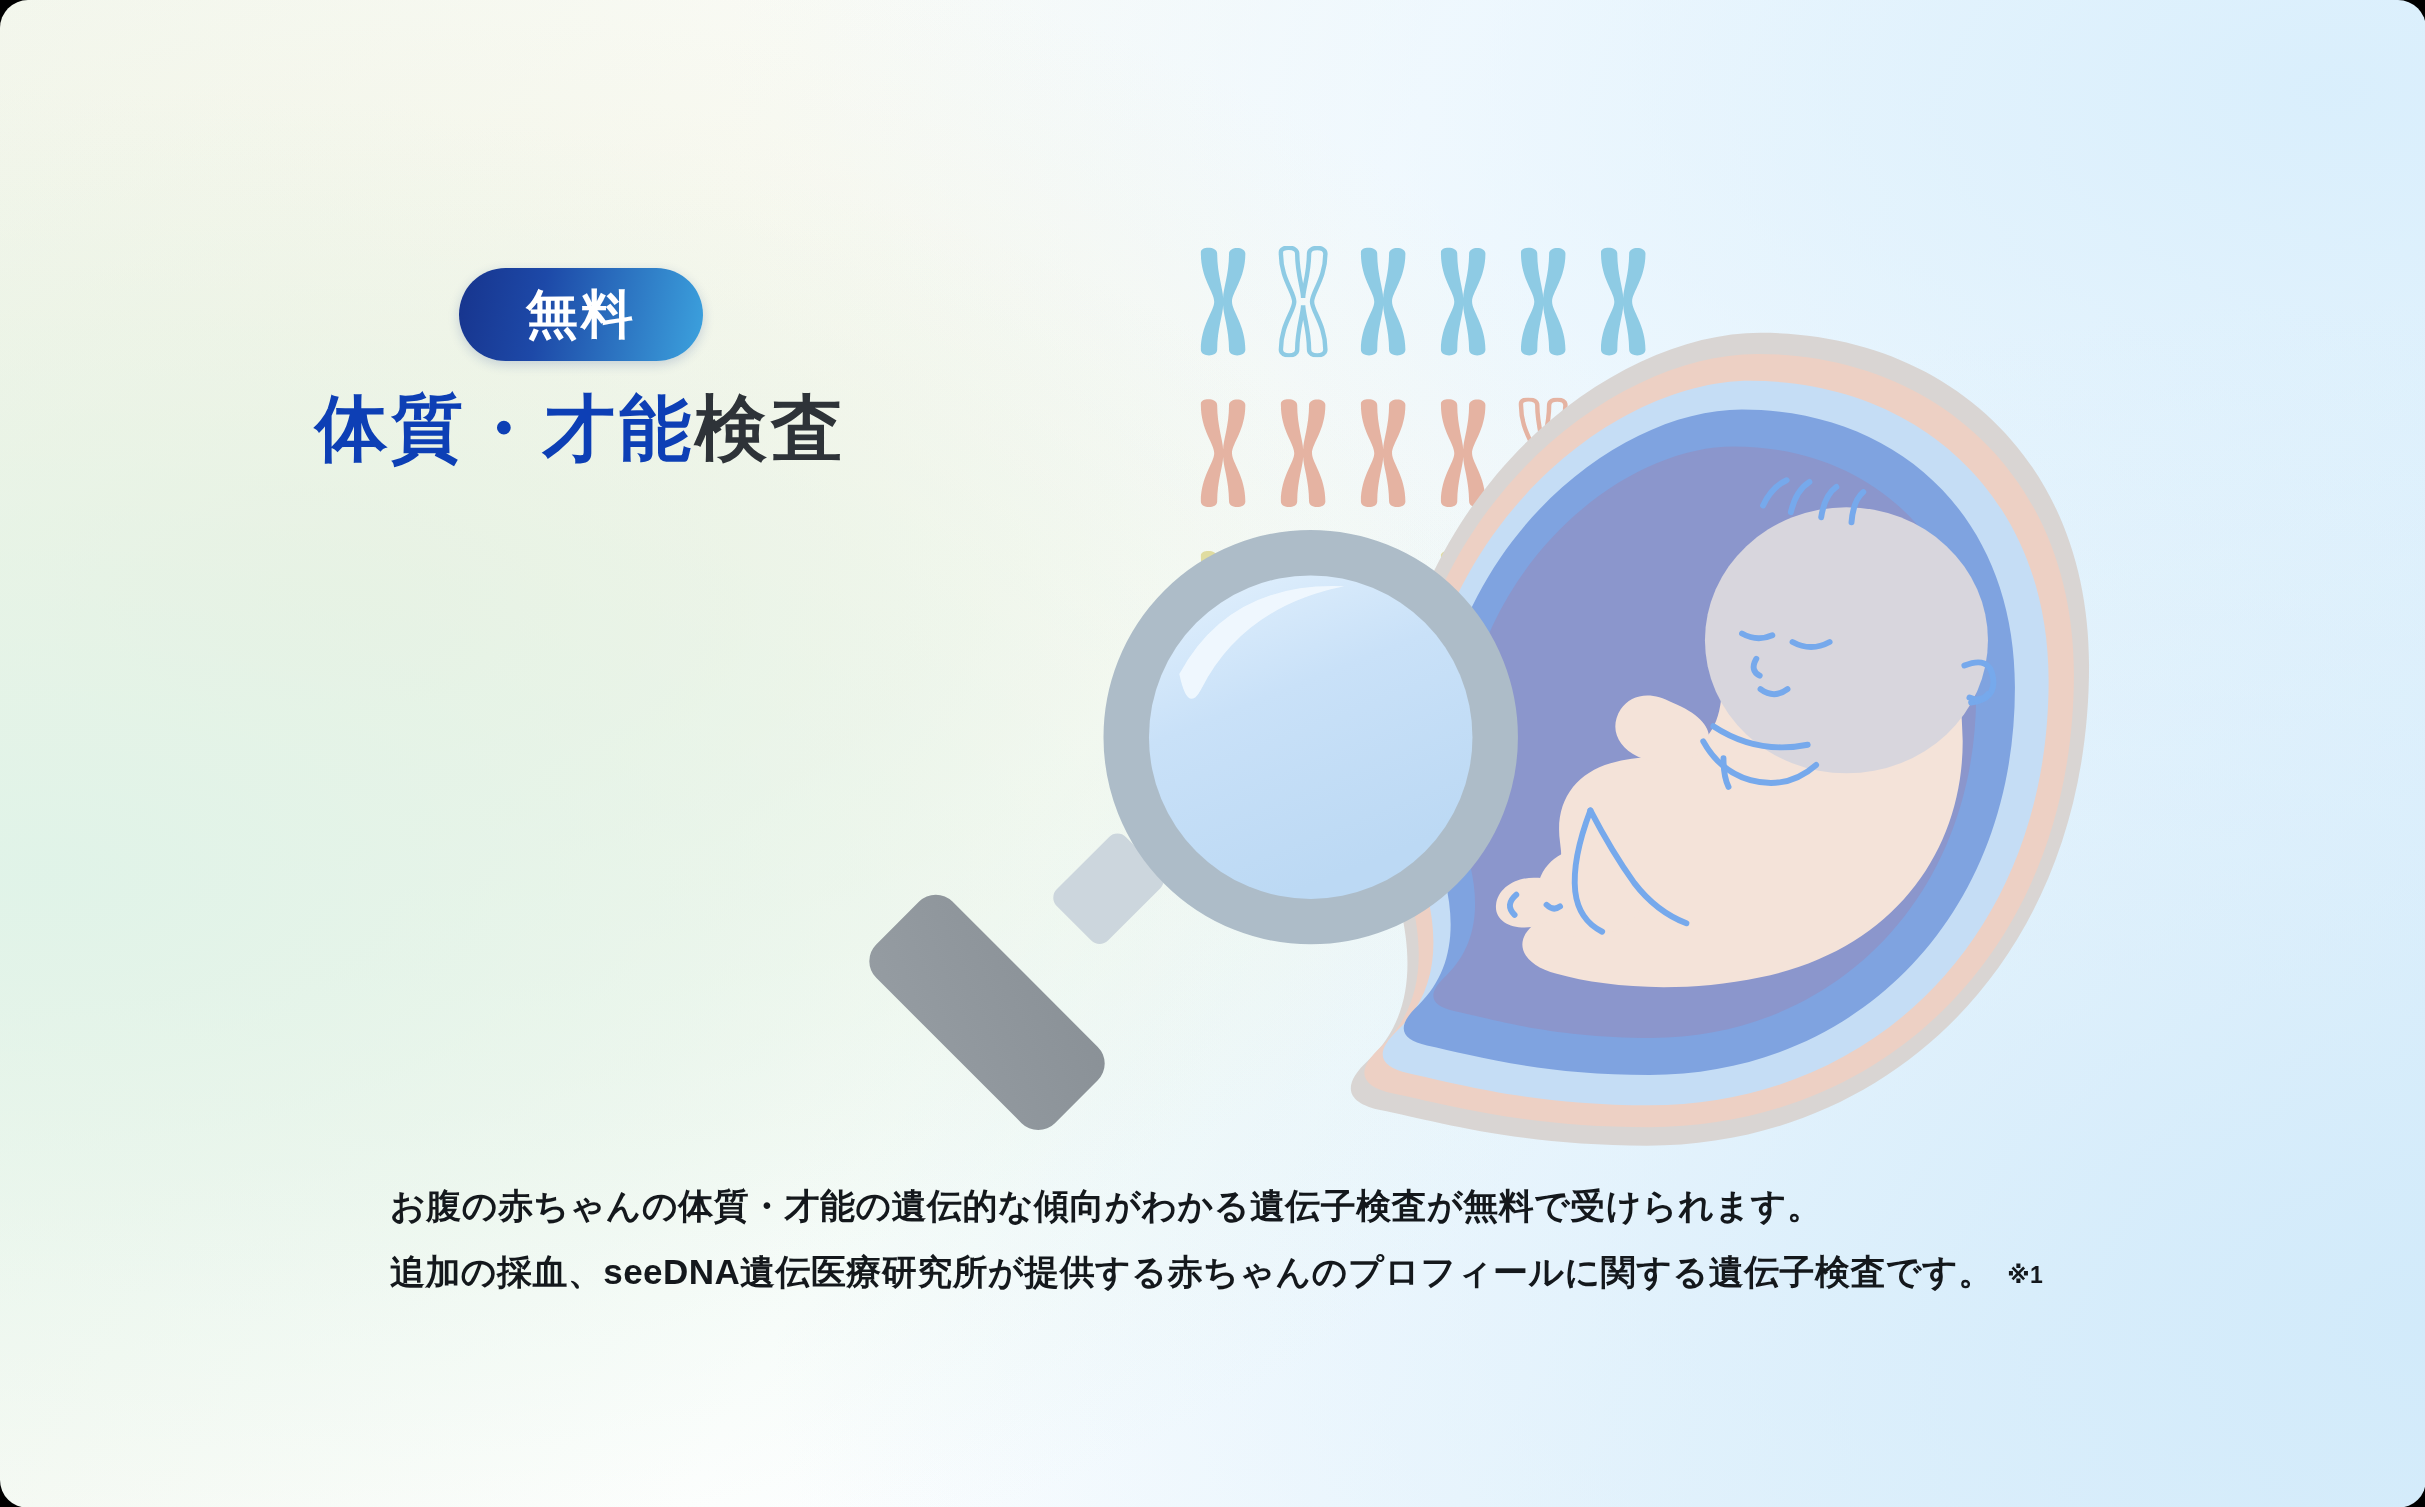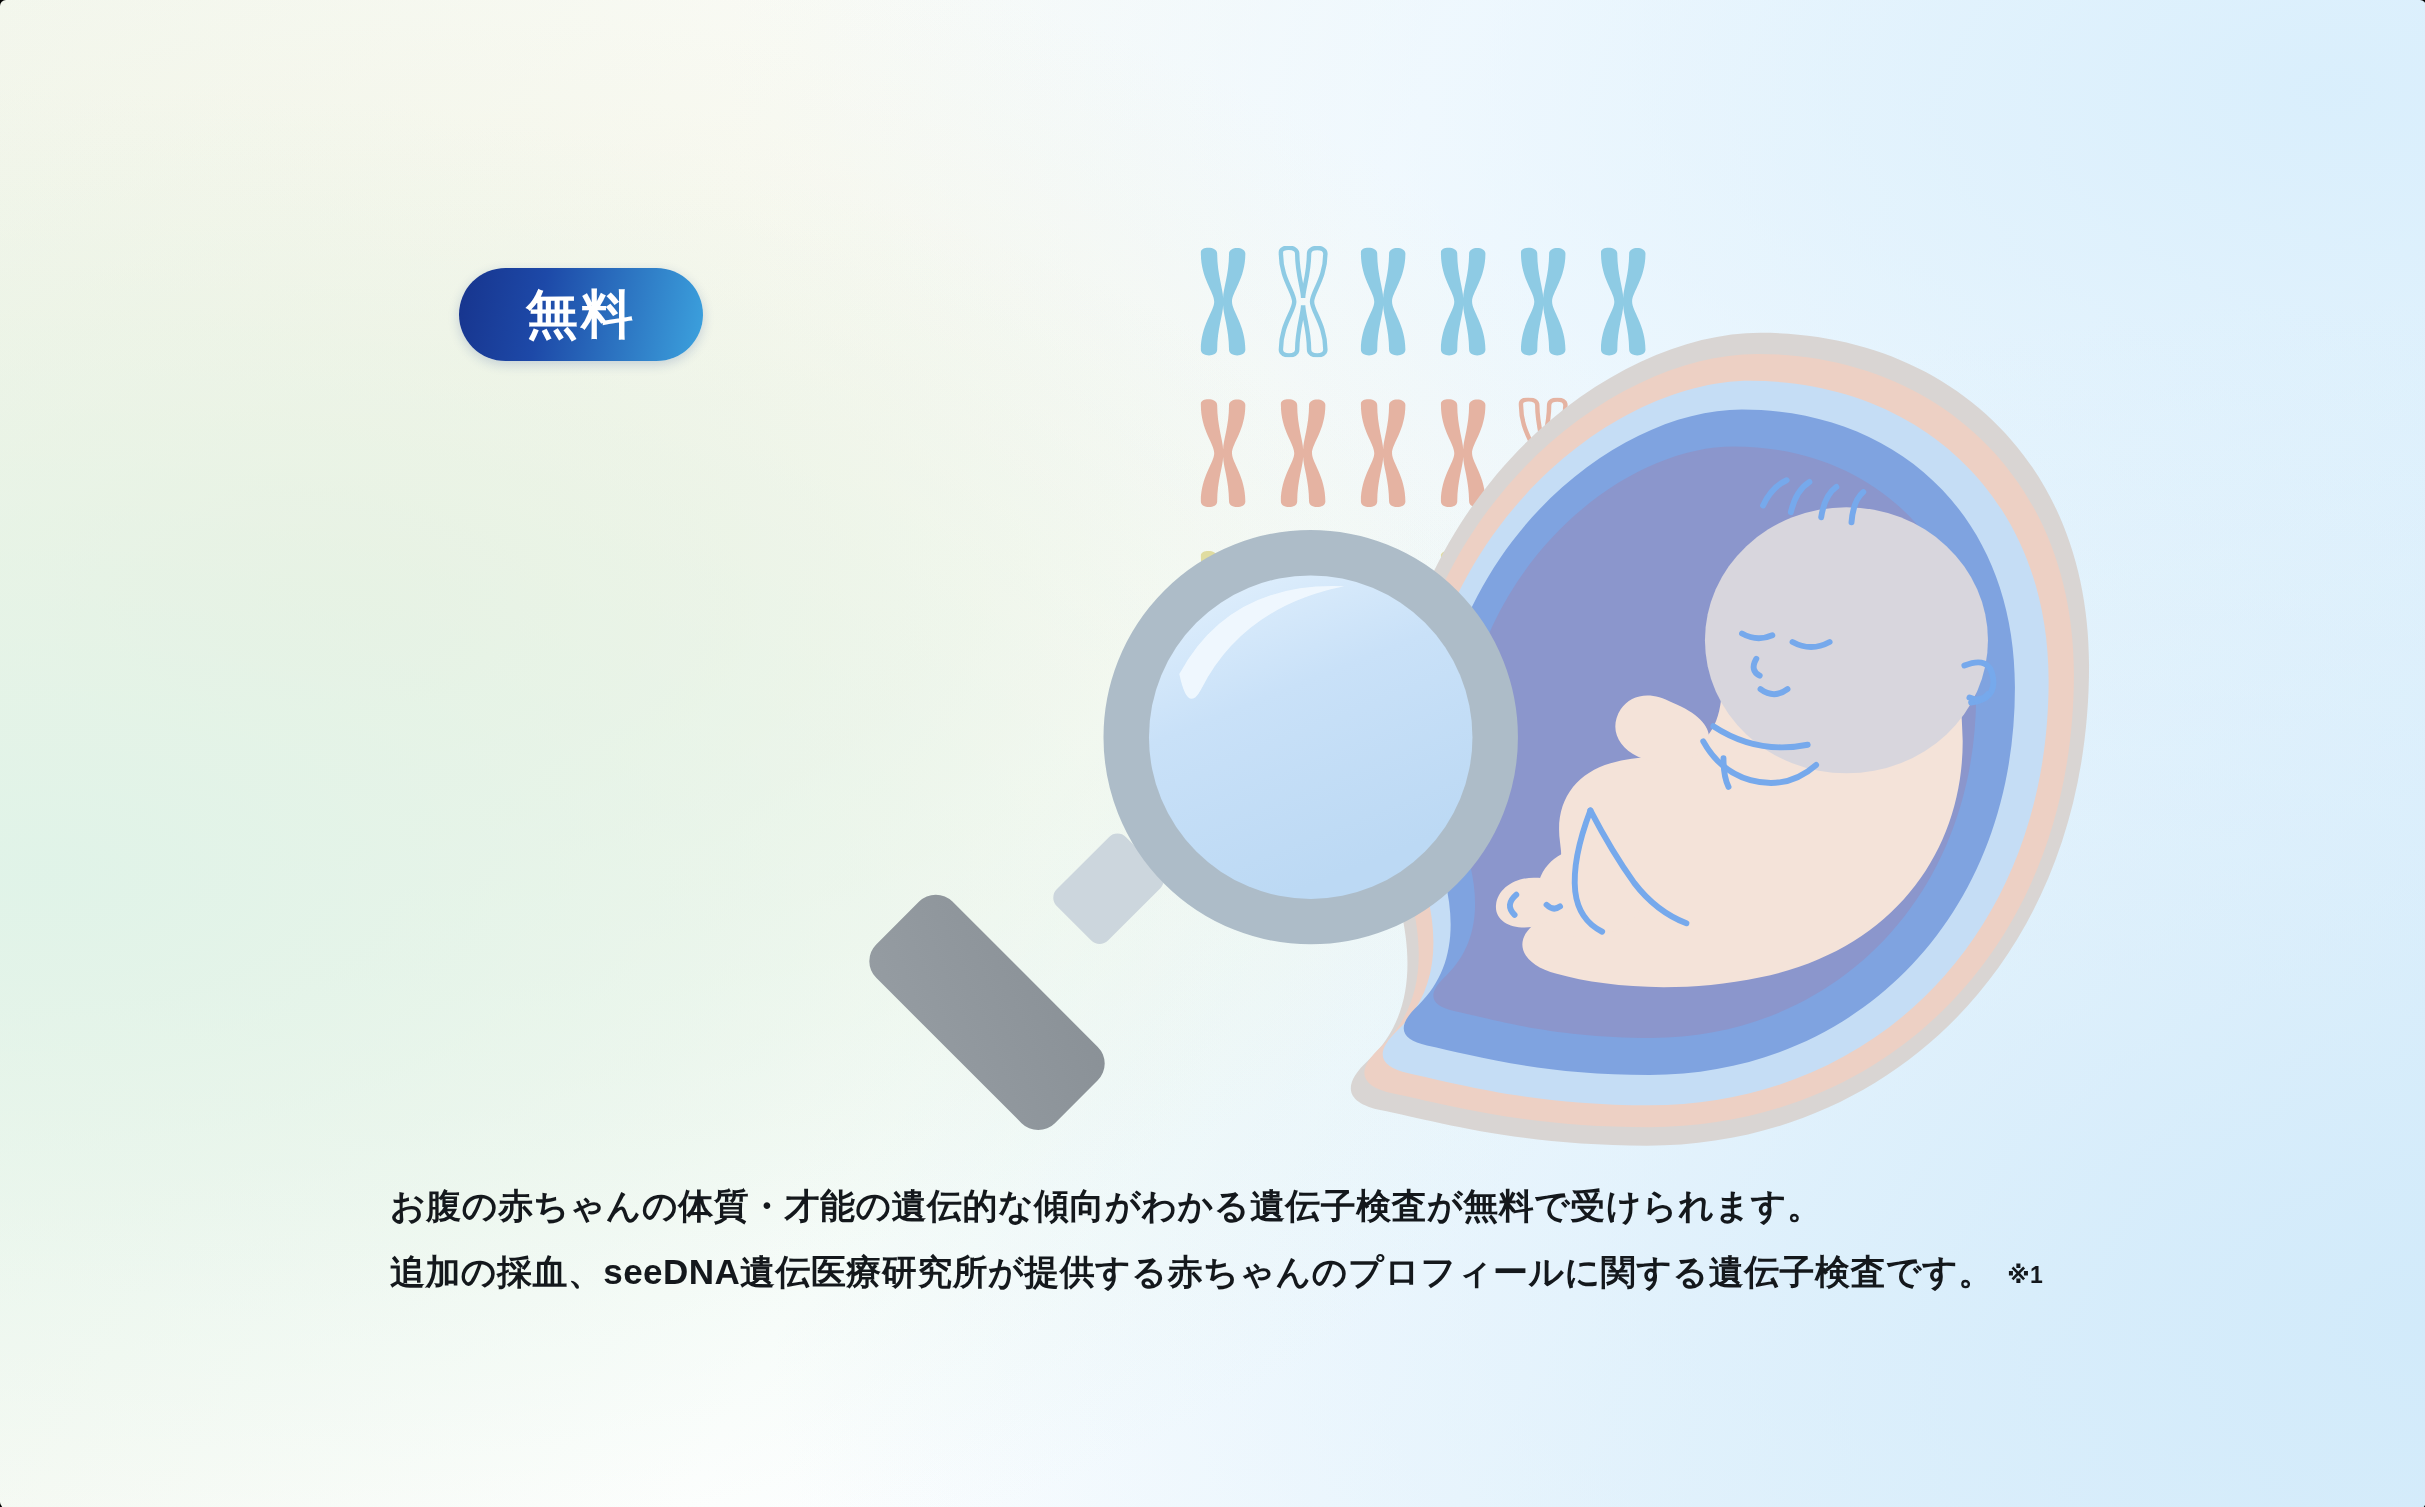--- a/index.html
+++ b/index.html
@@ -6,21 +6,21 @@
   html,body{margin:0;padding:0;background:#000;}
   body{
     width:2426px;height:1508px;overflow:hidden;
     font-family:"Liberation Sans","DejaVu Sans",sans-serif;
     -webkit-font-smoothing:antialiased;
   }
 
   
   #card{
     position:relative;width:2426px;height:1508px;
-    border-radius:6px;overflow:hidden;
+    border-radius:28px;overflow:hidden;
     background:
       radial-gradient(120% 95% at 2% 58%,  rgba(223,243,232,.95) 0%, rgba(223,243,232,0) 55%),
       radial-gradient(95% 80% at 14% 40%,  rgba(240,241,222,.92) 0%, rgba(240,241,222,0) 58%),
       radial-gradient(110% 110% at 100% 88%, rgba(209,234,250,.95) 0%, rgba(209,234,250,0) 62%),
       radial-gradient(110% 100% at 96% 6%,  rgba(216,238,252,.95) 0%, rgba(216,238,252,0) 60%),
       linear-gradient(118deg,#f3f7ee 0%,#fafbf6 26%,#ffffff 46%,#f4fafe 70%,#dff0fc 100%);
   }
 
   
   #art{position:absolute;left:0;top:0;width:2426px;height:1508px;pointer-events:none;}
@@ -231,20 +231,23 @@
       <circle cx="1556" cy="875" r="218" fill="none" stroke="#adbcc8" stroke-width="56"></circle>
       <circle cx="1556" cy="875" r="192" fill="url(#lensGrad)"></circle>
       <path fill="#f2f8fe" opacity=".9" d="M1400 800 q60 -110 196 -104 q-120 24 -170 122 q-16 30 -26 -18 Z"></path>
     </g>
   </svg>
 
   <div id="copy">
     <div class="badge">無料</div>
 
 
+    <div class="head-line" id="head2">
+      <span class="hl-blue">体質・才能</span><span class="hl-dark">検査</span>
+    </div>
   </div>
 
   <div id="body-copy">
     <p>お腹の赤ちゃんの体質・才能の遺伝的な傾向がわかる遺伝子検査が無料で受けられます。</p>
     <p><span>追加の採血、seeDNA遺伝医療研究所が提供する赤ちゃんのプロフィールに関する遺伝子検査です。</span><span class="fn-mark">※1</span></p>
   </div>
 
 
 </div>
 

